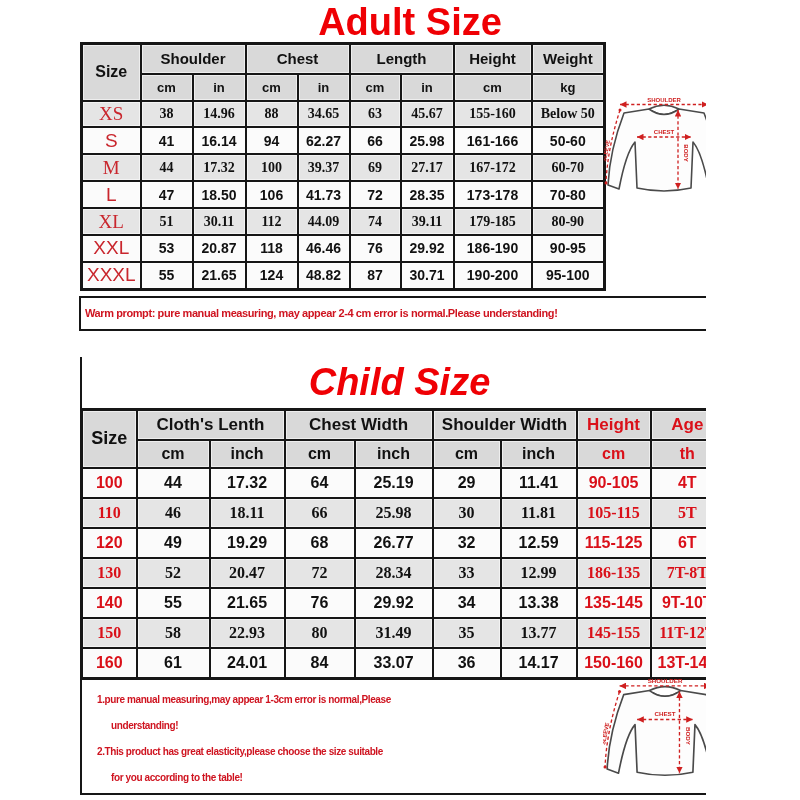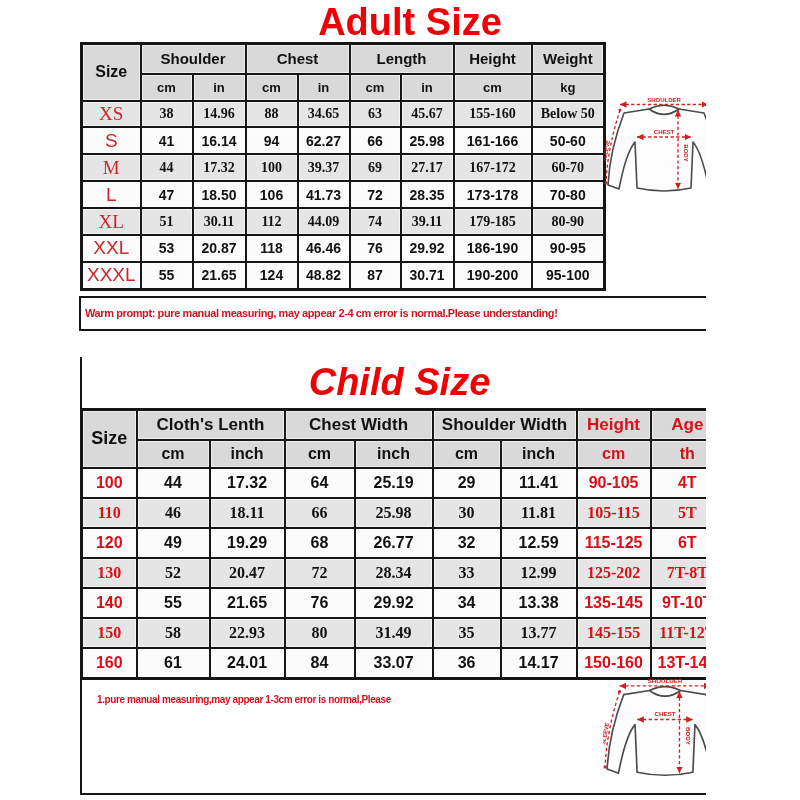--- a/index.html
+++ b/index.html
@@ -268,21 +268,21 @@
             <td class="rd">6T</td>
         </tr>
         <tr class="g">
           <td class="sz">130</td>
             <td>52</td>
             <td>20.47</td>
             <td>72</td>
             <td>28.34</td>
             <td>33</td>
             <td>12.99</td>
-            <td class="rd">125-202</td>
+            <td class="rd">186-135</td>
             <td class="rd">7T-8T</td>
         </tr>
         <tr>
           <td class="sz">140</td>
             <td>55</td>
             <td>21.65</td>
             <td>76</td>
             <td>29.92</td>
             <td>34</td>
             <td>13.38</td>
@@ -309,20 +309,23 @@
             <td>36</td>
             <td>14.17</td>
             <td class="rd">150-160</td>
             <td class="rd">13T-14T</td>
         </tr>
       </tbody>
     </table>
 
     <div class="notes">
       <div class="line">1.pure manual measuring,may appear 1-3cm error is normal,Please</div>
+      <div class="line indent">understanding!</div>
+      <div class="line">2.This product has great elasticity,please choose the size suitable</div>
+      <div class="line indent">for you according to the table!</div>
     </div>
 
     <svg class="shirt-bottom" width="124" height="119" viewBox="0 0 120 115">
       <use href="#shirt-diagram"></use>
     </svg>
   </div>
 
 </div>
 
 </body></html>

